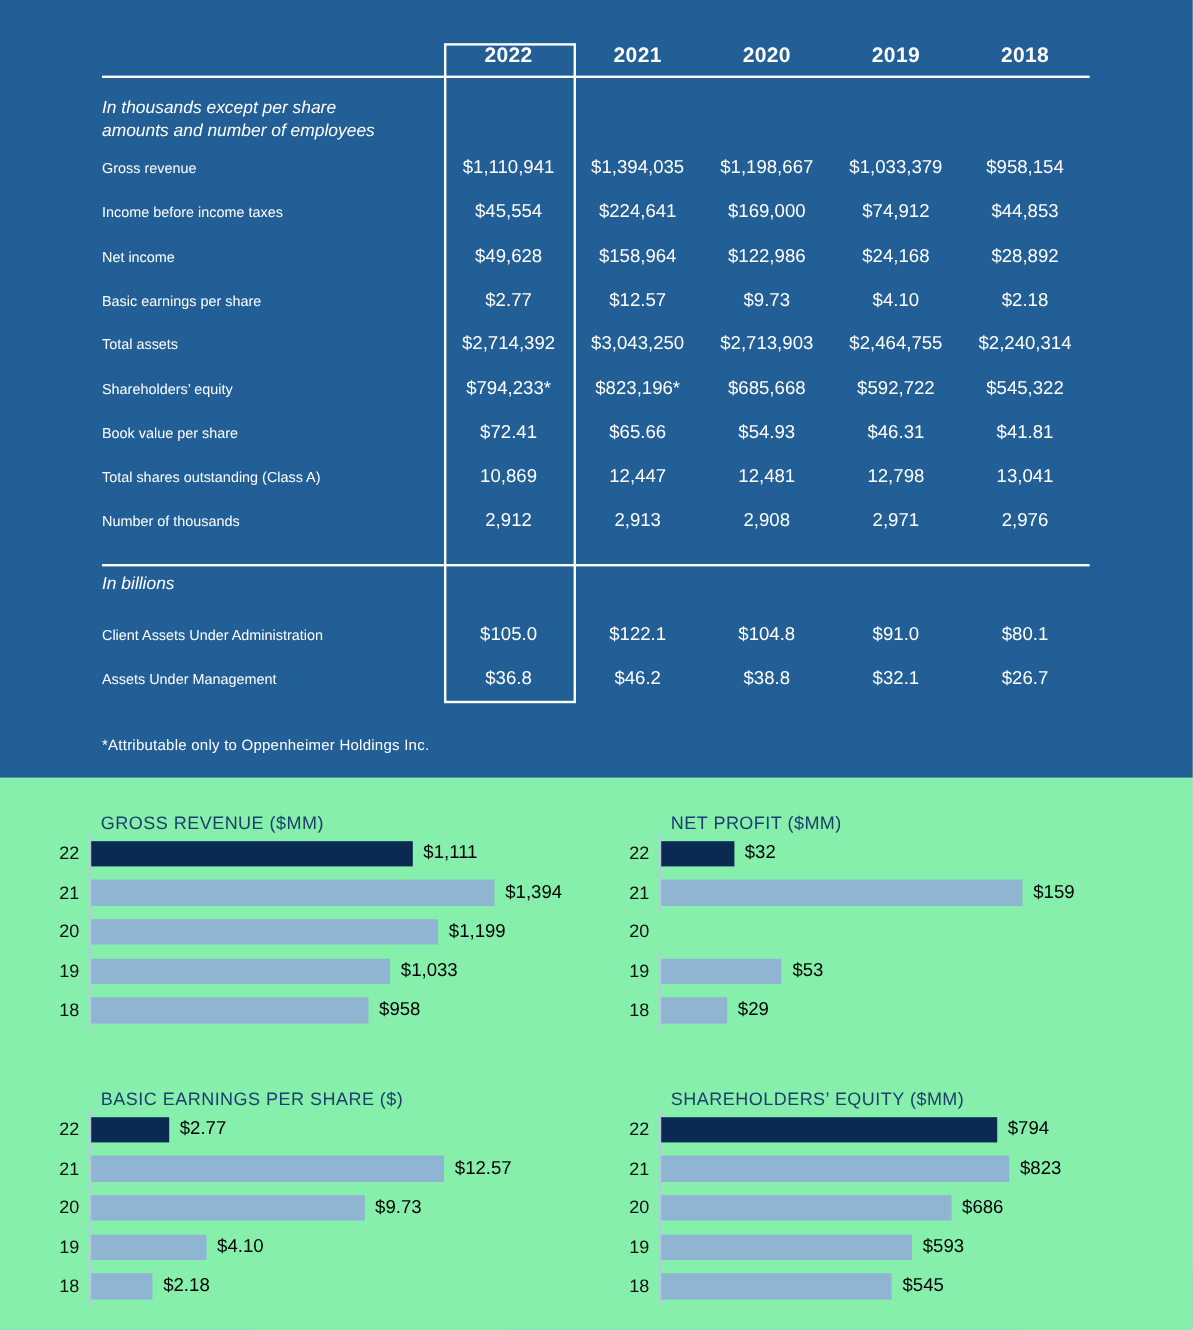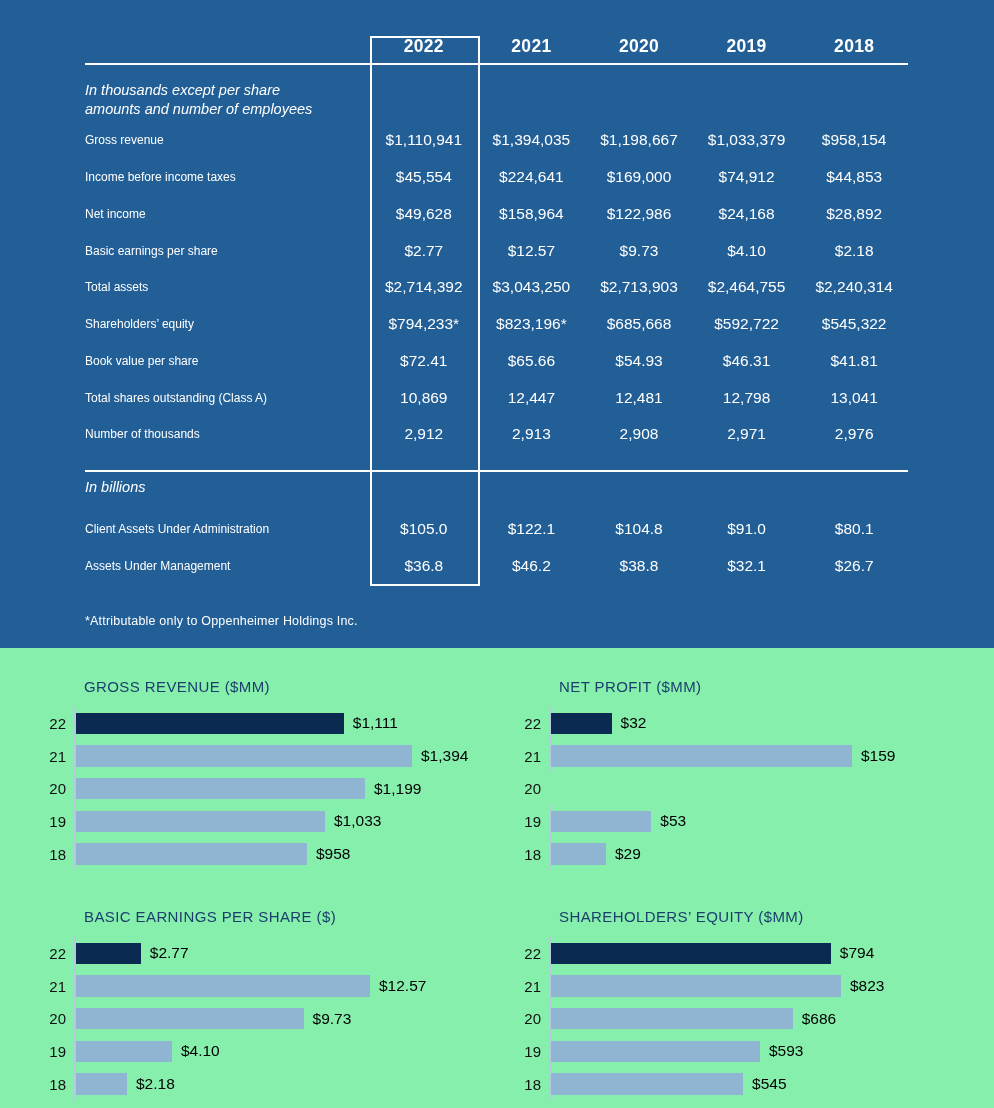--- a/index.html
+++ b/index.html
@@ -26,21 +26,21 @@
               border:2px solid #ffffff; pointer-events:none; }
   .footnote { position:absolute; left:85px; top:614px; font-size:12.5px; letter-spacing:0.2px; }
 
   
   .charts { position:absolute; top:648px; left:0; width:994px; height:460px;
             display:grid; grid-template-columns:497px 497px; grid-template-rows:230px 230px; }
   .chart { position:relative; padding-top:30px; }
   .chart-title { font-size:15px; letter-spacing:0.4px; color:#1b3e6d; text-align:left; white-space:nowrap; }
   .chart.left  .chart-title { margin-left:84px; width:336px; }
   .chart.right .chart-title { margin-left:62px; width:310px; }
-  .bars { margin-top:12px; }
+  .bars { }
   .bar-row { display:flex; align-items:center; height:32.7px; }
   .tick { text-align:right; font-size:15px; color:#111111; }
   .chart.left  .tick { width:74px; padding-right:8px; }
   .chart.right .tick { width:52px; padding-right:8px; }
   .bar-area { flex:1; border-left:2px solid #b3cbdf; display:flex; align-items:center; height:100%; }
   .bar { height:21.5px; background:#8fb5d3; }
   .bar.highlight { background:#0a2a52; }
   .bar-value { margin-left:9px; font-size:15.5px; color:#000000; white-space:nowrap; }
 </style>
 </head>

